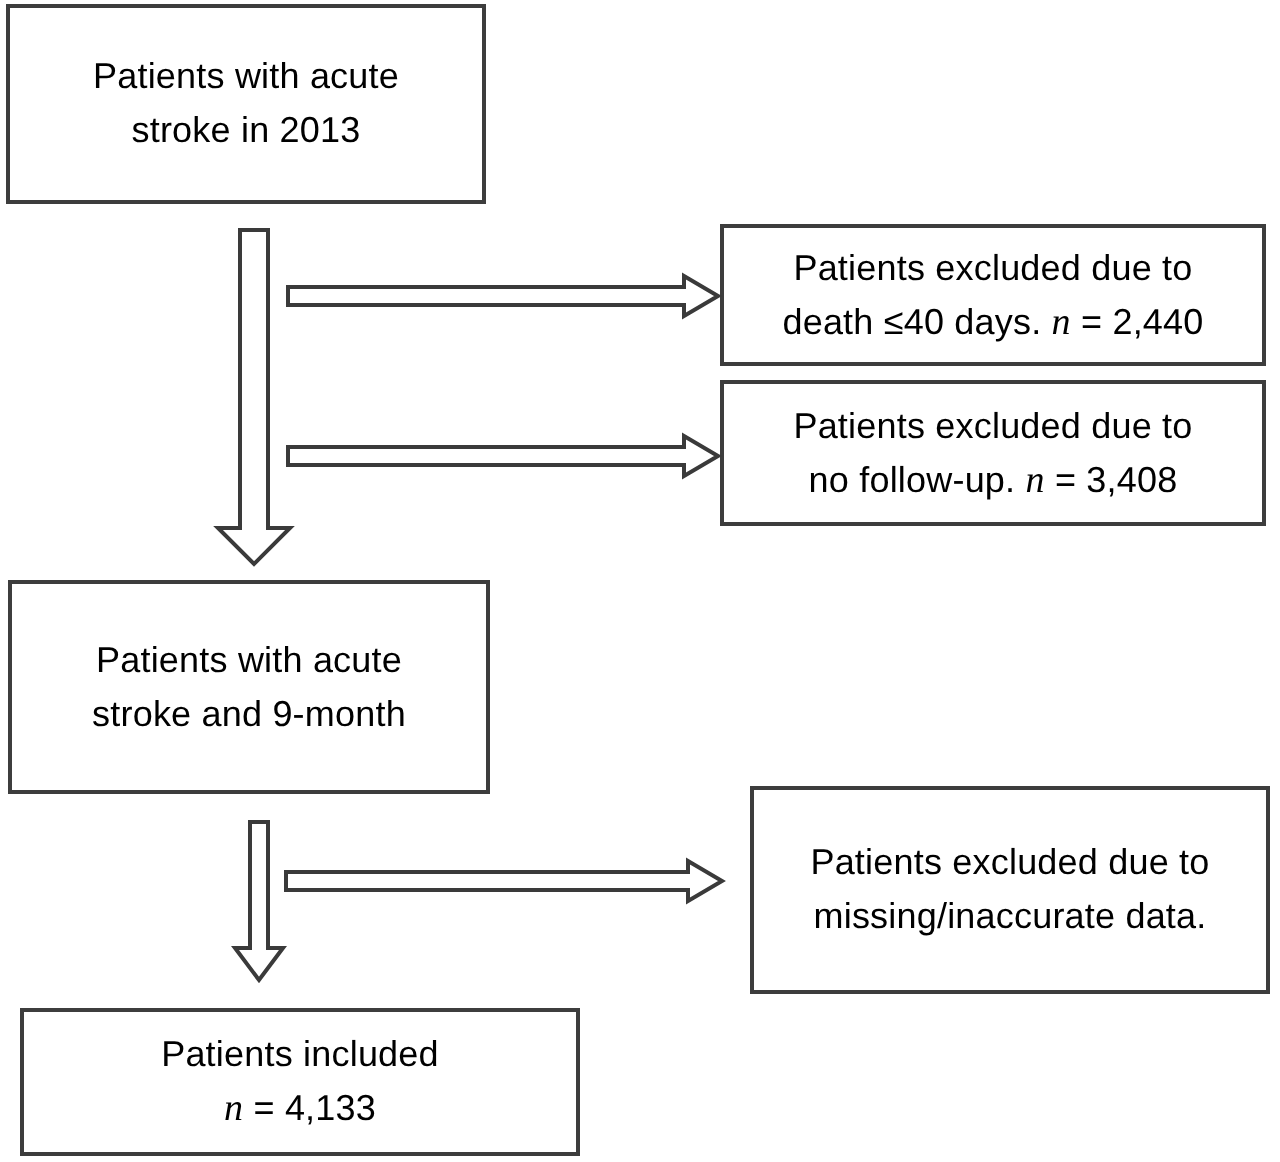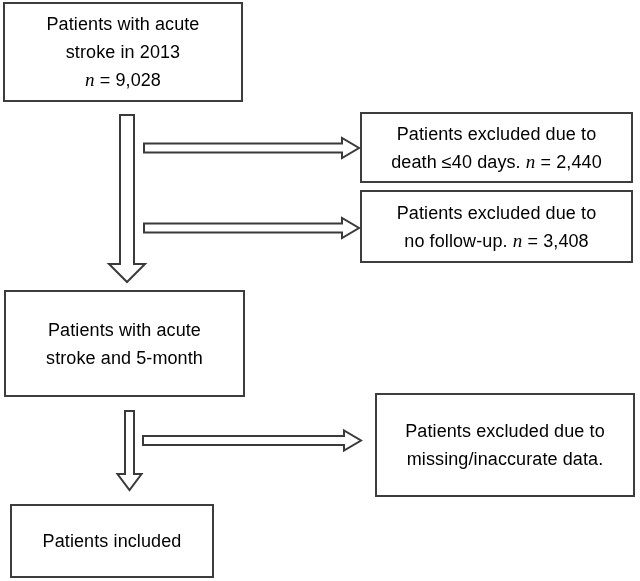--- a/index.html
+++ b/index.html
@@ -47,45 +47,45 @@
   }
 </style>
 </head>
 <body>
 
 <div id="canvas">
 
   <div class="box" style="left:3px; top:2px; width:240px; height:100px;">
     <div class="line"><span>Patients with acute</span><i></i><span></span></div>
     <div class="line"><span>stroke in 2013</span><i></i><span></span></div>
-    <div class="line"><span></span><i>n</i><span> = 9,028</span></div>
   </div>
 
   <div class="box" style="left:360px; top:112px; width:273px; height:71px;">
     <div class="line"><span>Patients excluded due to</span><i></i><span></span></div>
     <div class="line"><span>death ≤40 days. </span><i>n</i><span> = 2,440</span></div>
   </div>
 
   <div class="box" style="left:360px; top:190px; width:273px; height:73px;">
     <div class="line"><span>Patients excluded due to</span><i></i><span></span></div>
     <div class="line"><span>no follow-up. </span><i>n</i><span> = 3,408</span></div>
   </div>
 
   <div class="box" style="left:4px; top:290px; width:241px; height:107px;">
     <div class="line"><span>Patients with acute</span><i></i><span></span></div>
-    <div class="line"><span>stroke and 5-month</span><i></i><span></span></div>
+    <div class="line"><span>stroke and 9-month</span><i></i><span></span></div>
   </div>
 
   <div class="box" style="left:375px; top:393px; width:260px; height:104px;">
     <div class="line"><span>Patients excluded due to</span><i></i><span></span></div>
     <div class="line"><span>missing/inaccurate data.</span><i></i><span></span></div>
   </div>
 
-  <div class="box" style="left:10px; top:504px; width:204px; height:74px;">
+  <div class="box" style="left:10px; top:504px; width:280px; height:74px;">
     <div class="line"><span>Patients included</span><i></i><span></span></div>
+    <div class="line"><span></span><i>n</i><span> = 4,133</span></div>
   </div>
 
   <svg class="arrow" style="left:105px; top:113px;" width="45" height="172" viewBox="0 0 45 172" aria-hidden="true">
     <path d="M 15,2 H 29 V 151 H 40 L 22,169 L 4,151 H 15 Z"></path>
   </svg>
 
   <svg class="arrow" style="left:142px; top:136px;" width="220" height="24" viewBox="0 0 220 24" aria-hidden="true">
     <path d="M 2,7.5 H 200 V 2 L 217,12 L 200,22 V 16.5 H 2 Z"></path>
   </svg>
 

